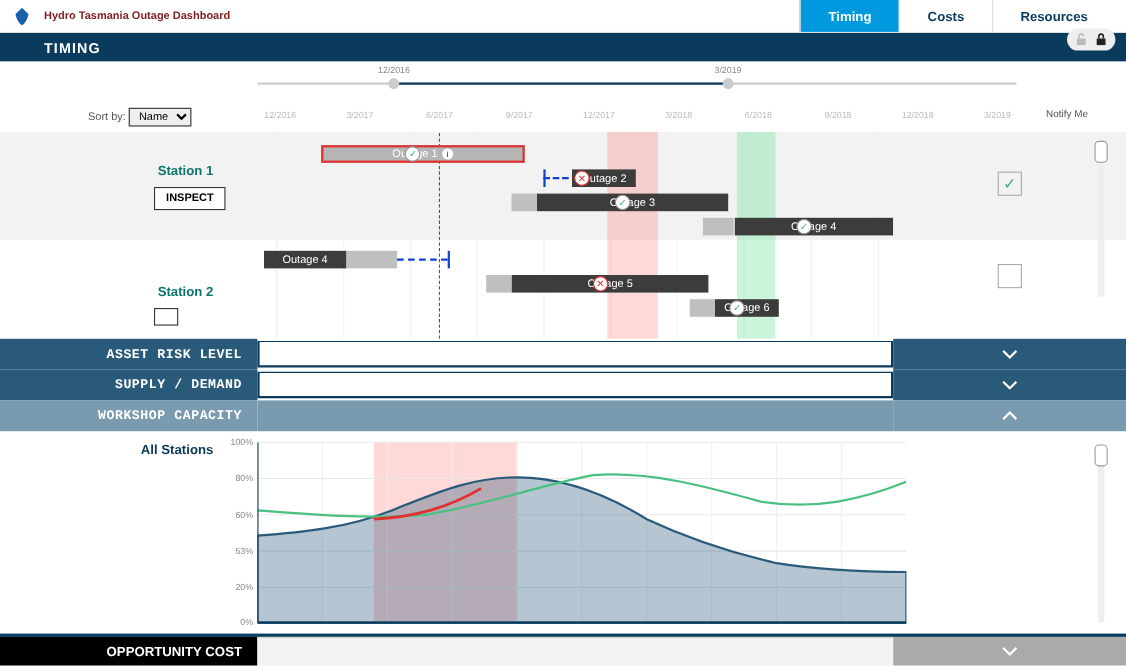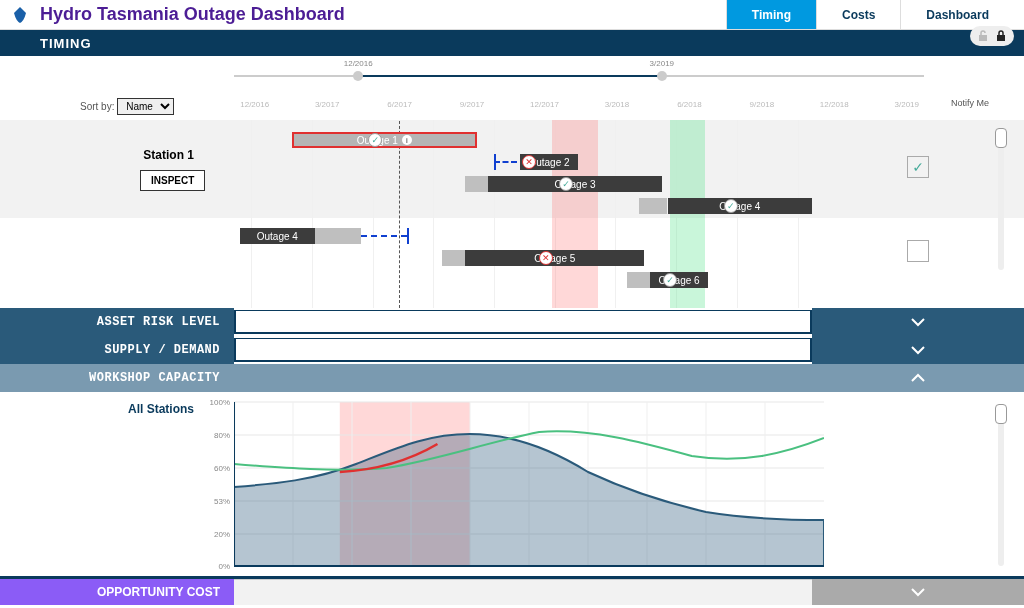--- a/index.html
+++ b/index.html
@@ -1,21 +1,21 @@
 <!DOCTYPE html>
 <html><head>
   <meta charset="utf-8">
   <style>
     * { box-sizing: border-box; margin: 0; padding: 0; font-family: Arial, sans-serif; }
     body { width: 1024px; height: 608px; overflow: hidden; background: #fff; }
     
     
     .header { height: 30px; background: #fff; border-bottom: 1px solid #ddd; display: flex; align-items: center; padding: 0 10px; }
     .logo { width: 20px; height: 20px; margin-right: 10px; }
-    .title { color: #4c1d95; font-weight: bold; font-size: 18px; flex: 1; }
+    .title { color: #7f1d1d; font-weight: bold; font-size: 10px; flex: 1; }
     .tabs { display: flex; height: 100%; }
     .tab { padding: 0 25px; display: flex; align-items: center; font-weight: bold; font-size: 12px; color: #0a3a5c; cursor: pointer; border-left: 1px solid #ddd; }
     .tab.active { background: #0099e0; color: #fff; }
     
     
     .section-header { height: 26px; background: #0a3a5c; color: #fff; display: flex; align-items: center; padding: 0 40px; font-weight: bold; font-size: 13px; letter-spacing: 1px; }
     
     
     .timeline-top { height: 40px; background: #fff; position: relative; padding-left: 234px; padding-right: 100px; padding-top: 5px; }
     .range-slider { position: relative; height: 30px; }
@@ -36,21 +36,21 @@
     
     
     .main-area { position: relative; height: 188px; overflow: hidden; }
     .left-panel { position: absolute; left: 0; top: 0; width: 234px; height: 100%; }
     .chart-panel { position: absolute; left: 234px; top: 0; right: 212px; height: 100%; }
     .right-panel { position: absolute; right: 0; top: 0; width: 212px; height: 100%; }
     
     
     .station-block { padding: 5px 0; }
     .station-block.alt { background: #f2f2f2; }
-    .station-name { font-weight: bold; color: #000000; font-size: 12px; text-align: right; padding-right: 40px; }
+    .station-name { font-weight: bold; color: #0f766e; font-size: 12px; text-align: right; padding-right: 40px; }
     .inspect-btn { background: #fff; border: 1px solid #333; padding: 4px 10px; font-size: 10px; font-weight: bold; cursor: pointer; margin-left: 140px; margin-top: 8px; }
     
     
     .chart-panel-bg { position: absolute; inset: 0; }
     .grid-line { position: absolute; top: -26px; bottom: 0; width: 1px; background: #f0f0f0; }
     .today-line { position: absolute; top: -4px; bottom: 0; border-left: 1px dashed #555; }
     .band-red { position: absolute; top: 0; bottom: 0; background: rgba(255,100,100,0.25); }
     .band-green { position: absolute; top: 0; bottom: 0; background: rgba(100,230,150,0.35); }
     
     
@@ -81,38 +81,38 @@
     
     
     .workshop-area { height: 184px; position: relative; }
     .ws-left { position: absolute; left: 0; top: 0; width: 234px; height: 100%; text-align: right; padding-right: 40px; padding-top: 10px; font-weight: bold; color: #0a3a5c; font-size: 12px; }
     .ws-chart { position: absolute; left: 234px; top: 0; right: 200px; height: 100%; }
     .ws-right { position: absolute; right: 0; top: 0; width: 212px; height: 100%; }
     .ylabel { position: absolute; font-size: 8px; color: #888; right: 100%; margin-right: 4px; transform: translateY(-50%); }
     
     
     .bottom-acc { height: 26px; display: flex; }
-    .bottom-acc-left { width: 234px; background: #8b5cf6; color: #fff; font-weight: bold; font-size: 12px; display: flex; align-items: center; justify-content: flex-end; padding-right: 14px; }
+    .bottom-acc-left { width: 234px; background: #000000; color: #fff; font-weight: bold; font-size: 12px; display: flex; align-items: center; justify-content: flex-end; padding-right: 14px; }
     .bottom-acc-mid { flex: 1; background: #f2f2f2; border-top: 1px solid #ccc; }
     .bottom-acc-right { width: 212px; background: #aaa; display: flex; align-items: center; justify-content: center; color: #fff; }
     
     .separator { height: 3px; background: #0a3a5c; }
   </style>
 </head>
 <body>
 
 <div class="header">
   <svg class="logo" viewBox="0 0 20 20">
       <path d="M10 2 L16 8 Q14 16 10 18 Q6 16 4 8 Z" fill="#1a60a8"></path>
     </svg>
   <div class="title">Hydro Tasmania Outage Dashboard</div>
   <div class="tabs">
     <div class="tab active">Timing</div>
     <div class="tab">Costs</div>
-    <div class="tab">Dashboard</div>
+    <div class="tab">Resources</div>
   </div>
 </div>
 
 <div class="section-header">TIMING</div>
 
 <div class="timeline-top">
   <div class="range-slider">
     <span class="range-tick" style="left:18%">12/2016</span>
     <span class="range-tick" style="left:62%">3/2019</span>
     <div class="range-track"></div>
@@ -151,20 +151,24 @@
   </div>
   <div class="notify">Notify Me</div>
 </div>
 
 <div class="main-area">
 
   <div class="left-panel">
     <div class="station-block alt" style="height:98px; padding-top:28px">
       <div class="station-name">Station 1</div>
       <button class="inspect-btn">INSPECT</button>
+    </div>
+    <div class="station-block" style="height:90px; padding-top:40px">
+      <div class="station-name">Station 2</div>
+      <button class="inspect-btn" style="height:16px;padding:0 10px;"></button>
     </div>
   </div>
 
   <div class="chart-panel">
     <div class="chart-panel-bg">
       <div style="position:absolute;left:0;right:0;top:0;height:98px;background:#f2f2f2"></div>
       <div class="grid-line" style="left:3%"></div>
         <div class="grid-line" style="left:13.5%"></div>
       <div class="grid-line" style="left:24%"></div>
         <div class="grid-line" style="left:34.5%"></div>

